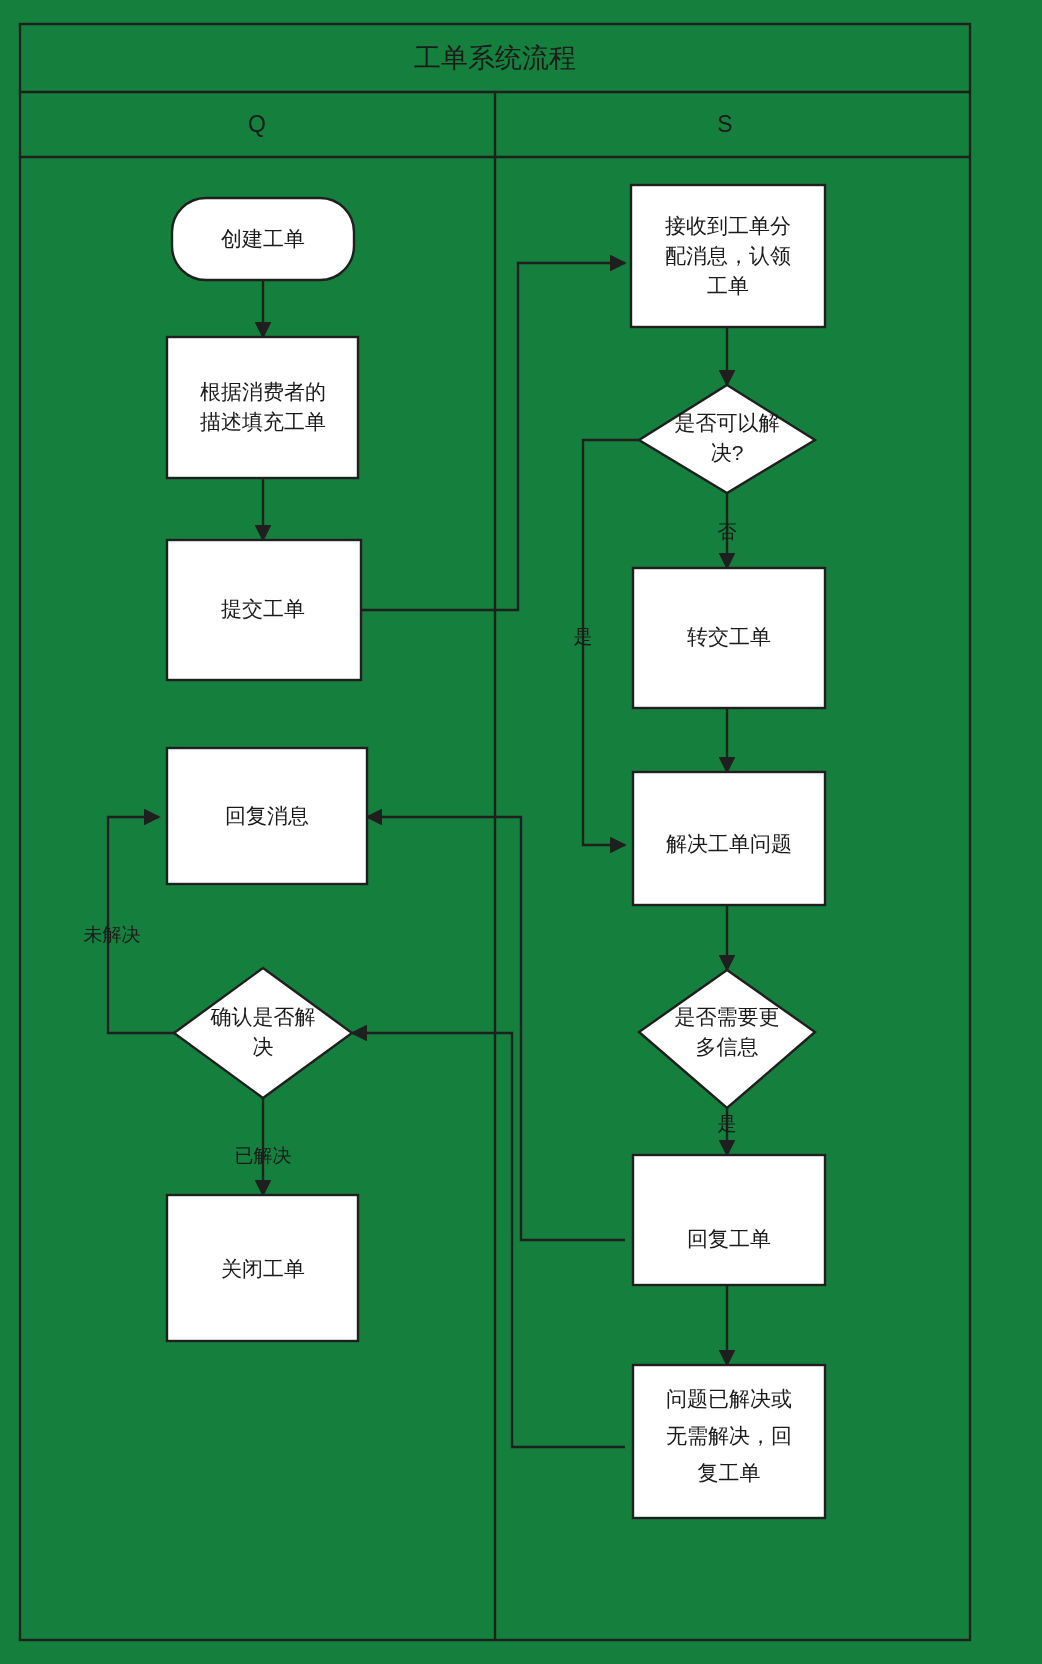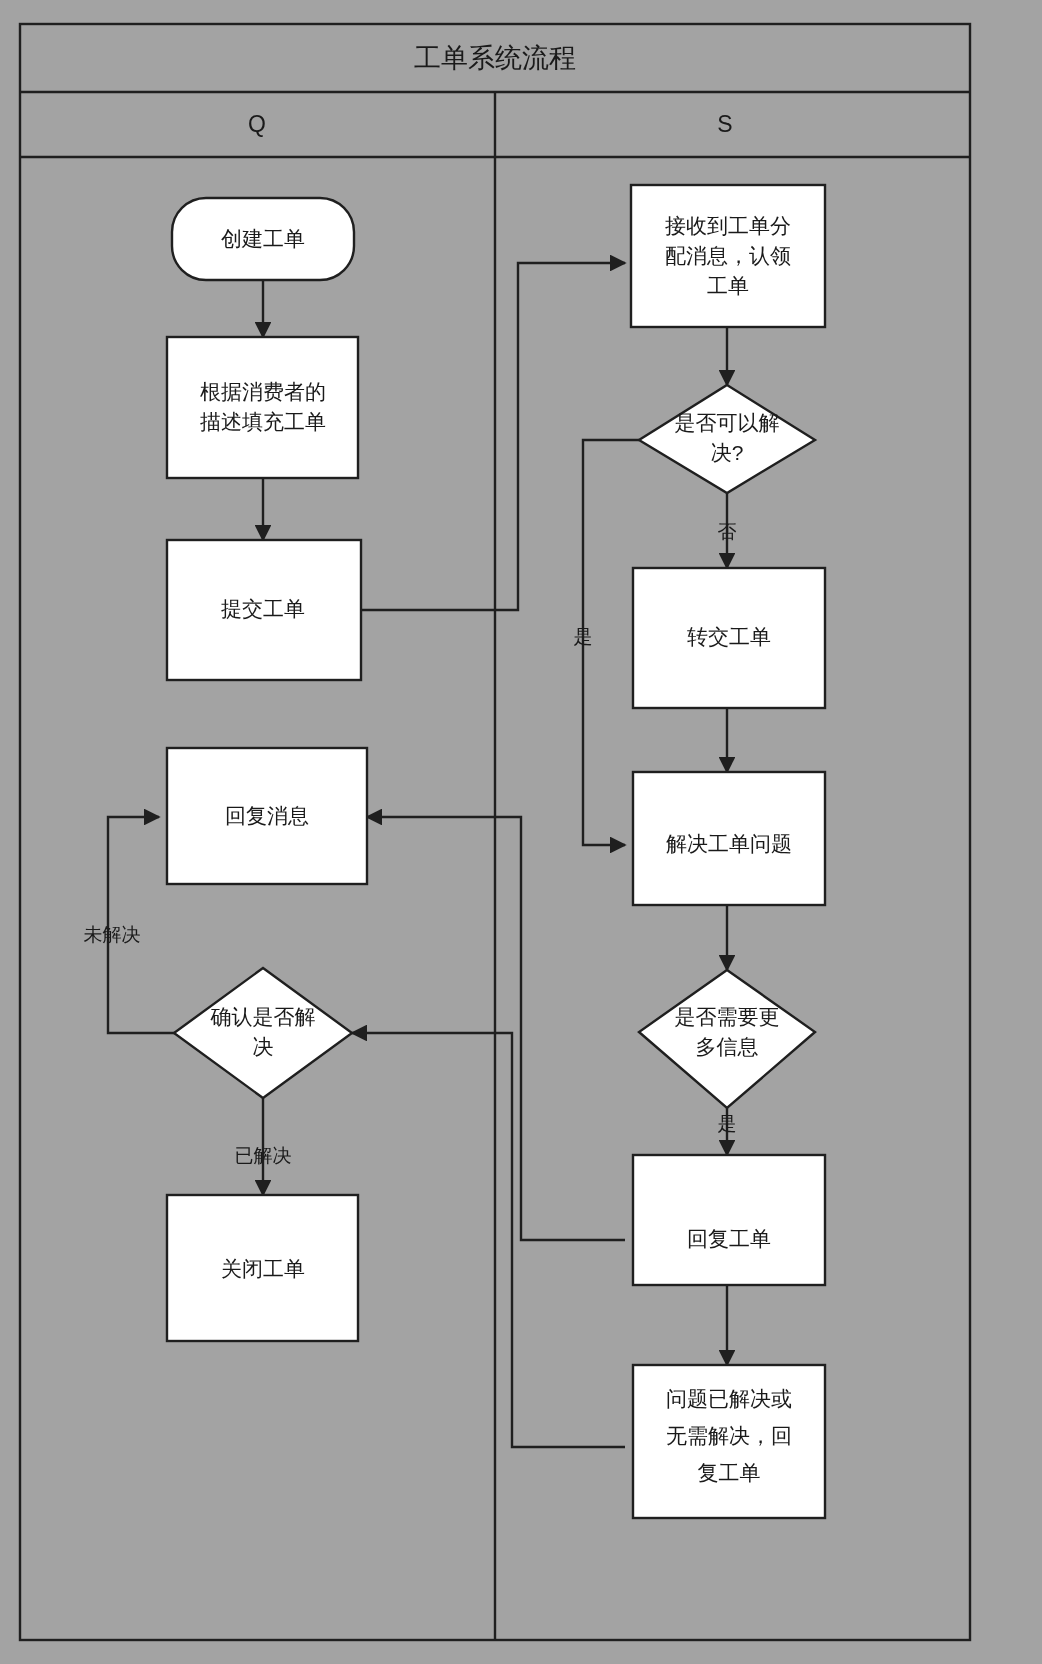--- a/index.html
+++ b/index.html
@@ -9,21 +9,21 @@
   }
   body {
     font-family: "Liberation Sans", "DejaVu Sans", sans-serif;
     color: #1a1a1a;
   }
   #canvas {
     position: relative;
     width: 1042px;
     height: 1664px;
     overflow: hidden;
-    background: #a3a3a3;
+    background: #15803d;
     text-decoration: underline;
   }
   svg#diagram {
     position: absolute;
     left: 0;
     top: 0;
     width: 1042px;
     height: 1664px;
   }
   .shape-stroke {

